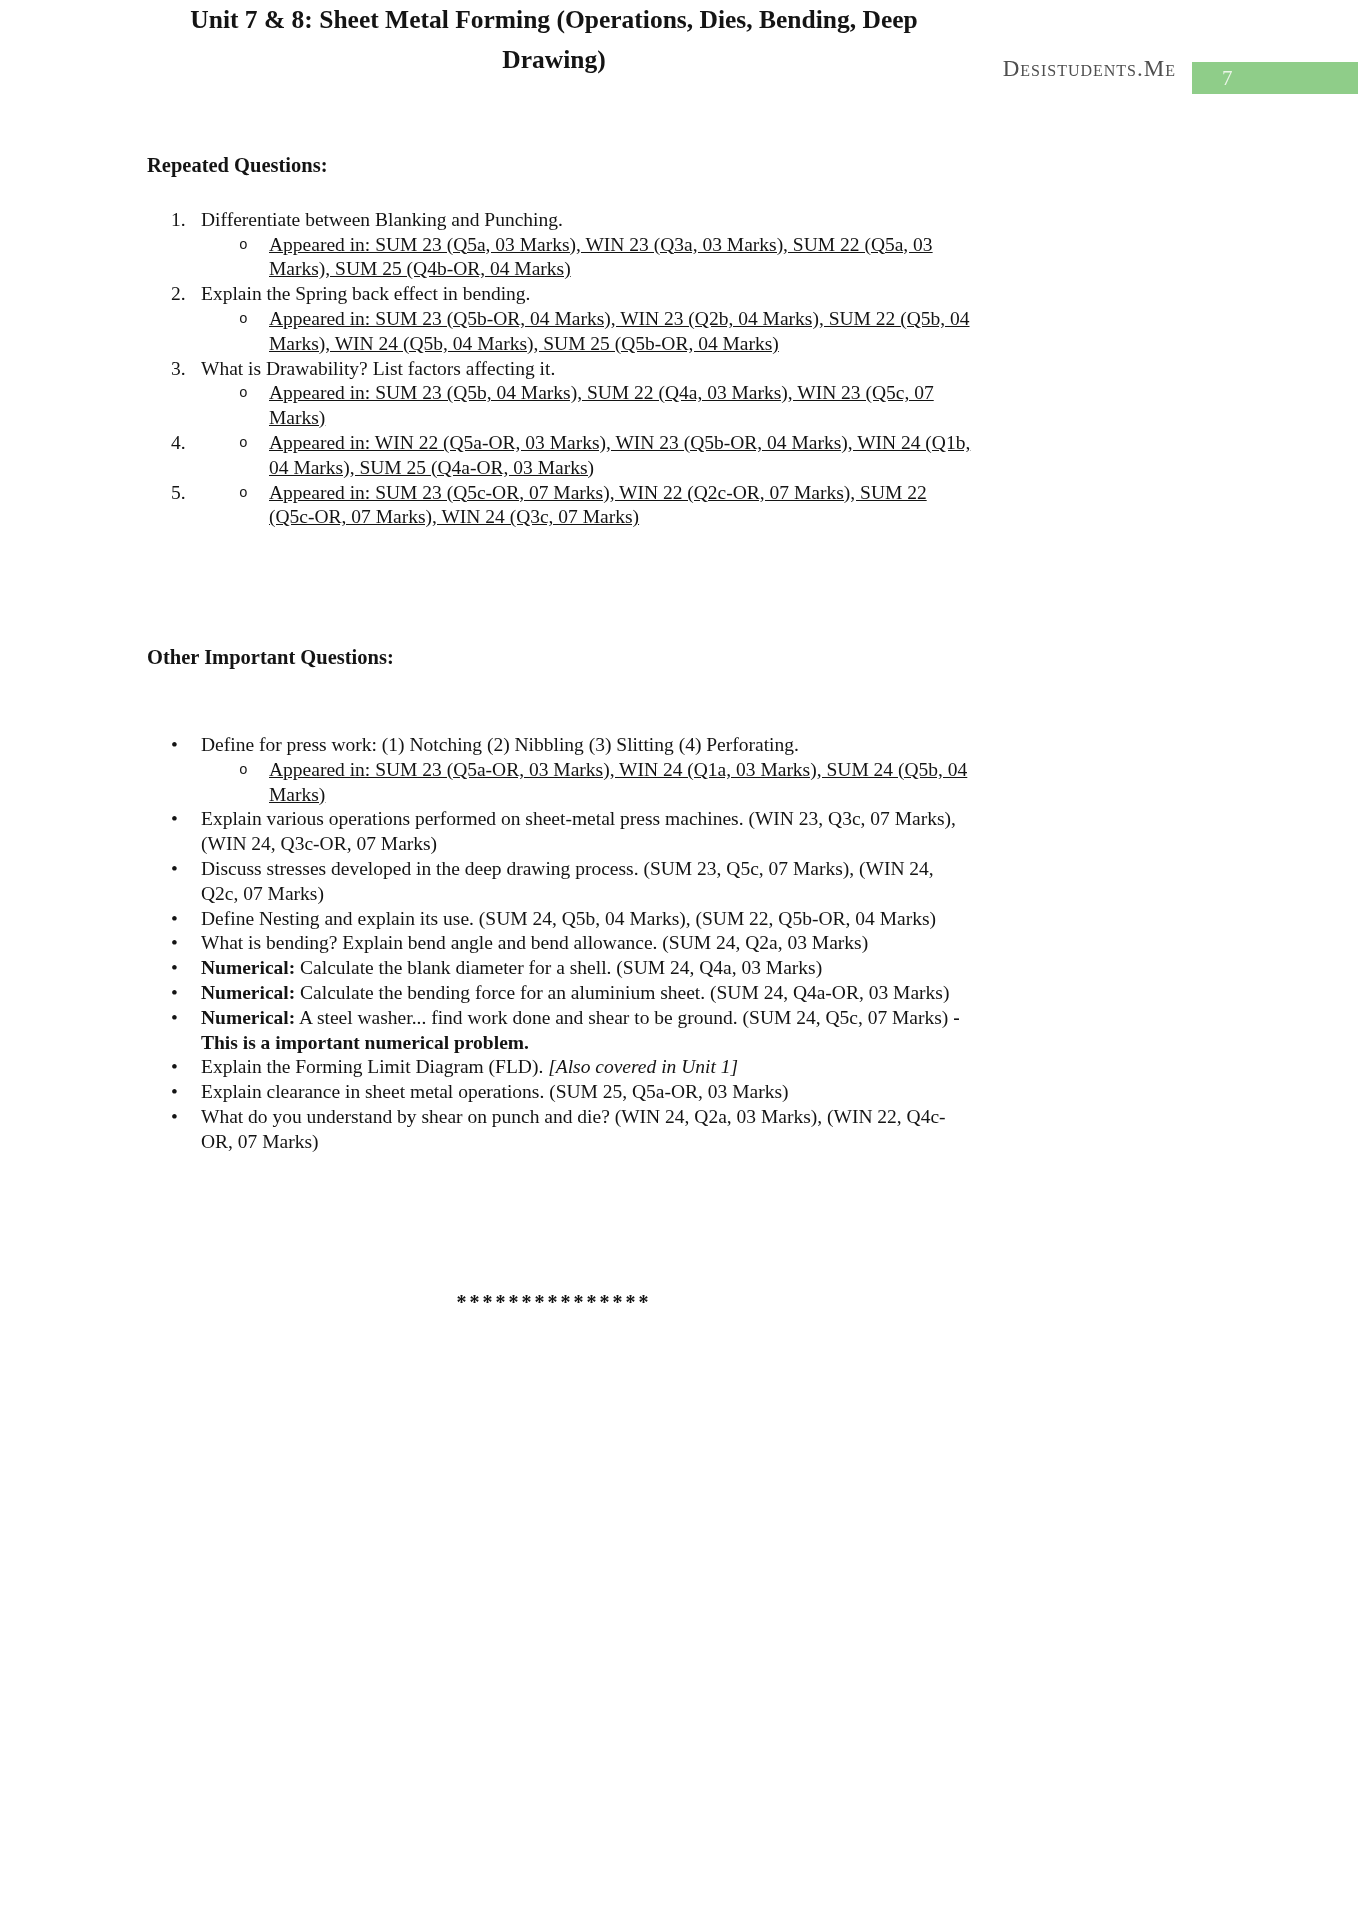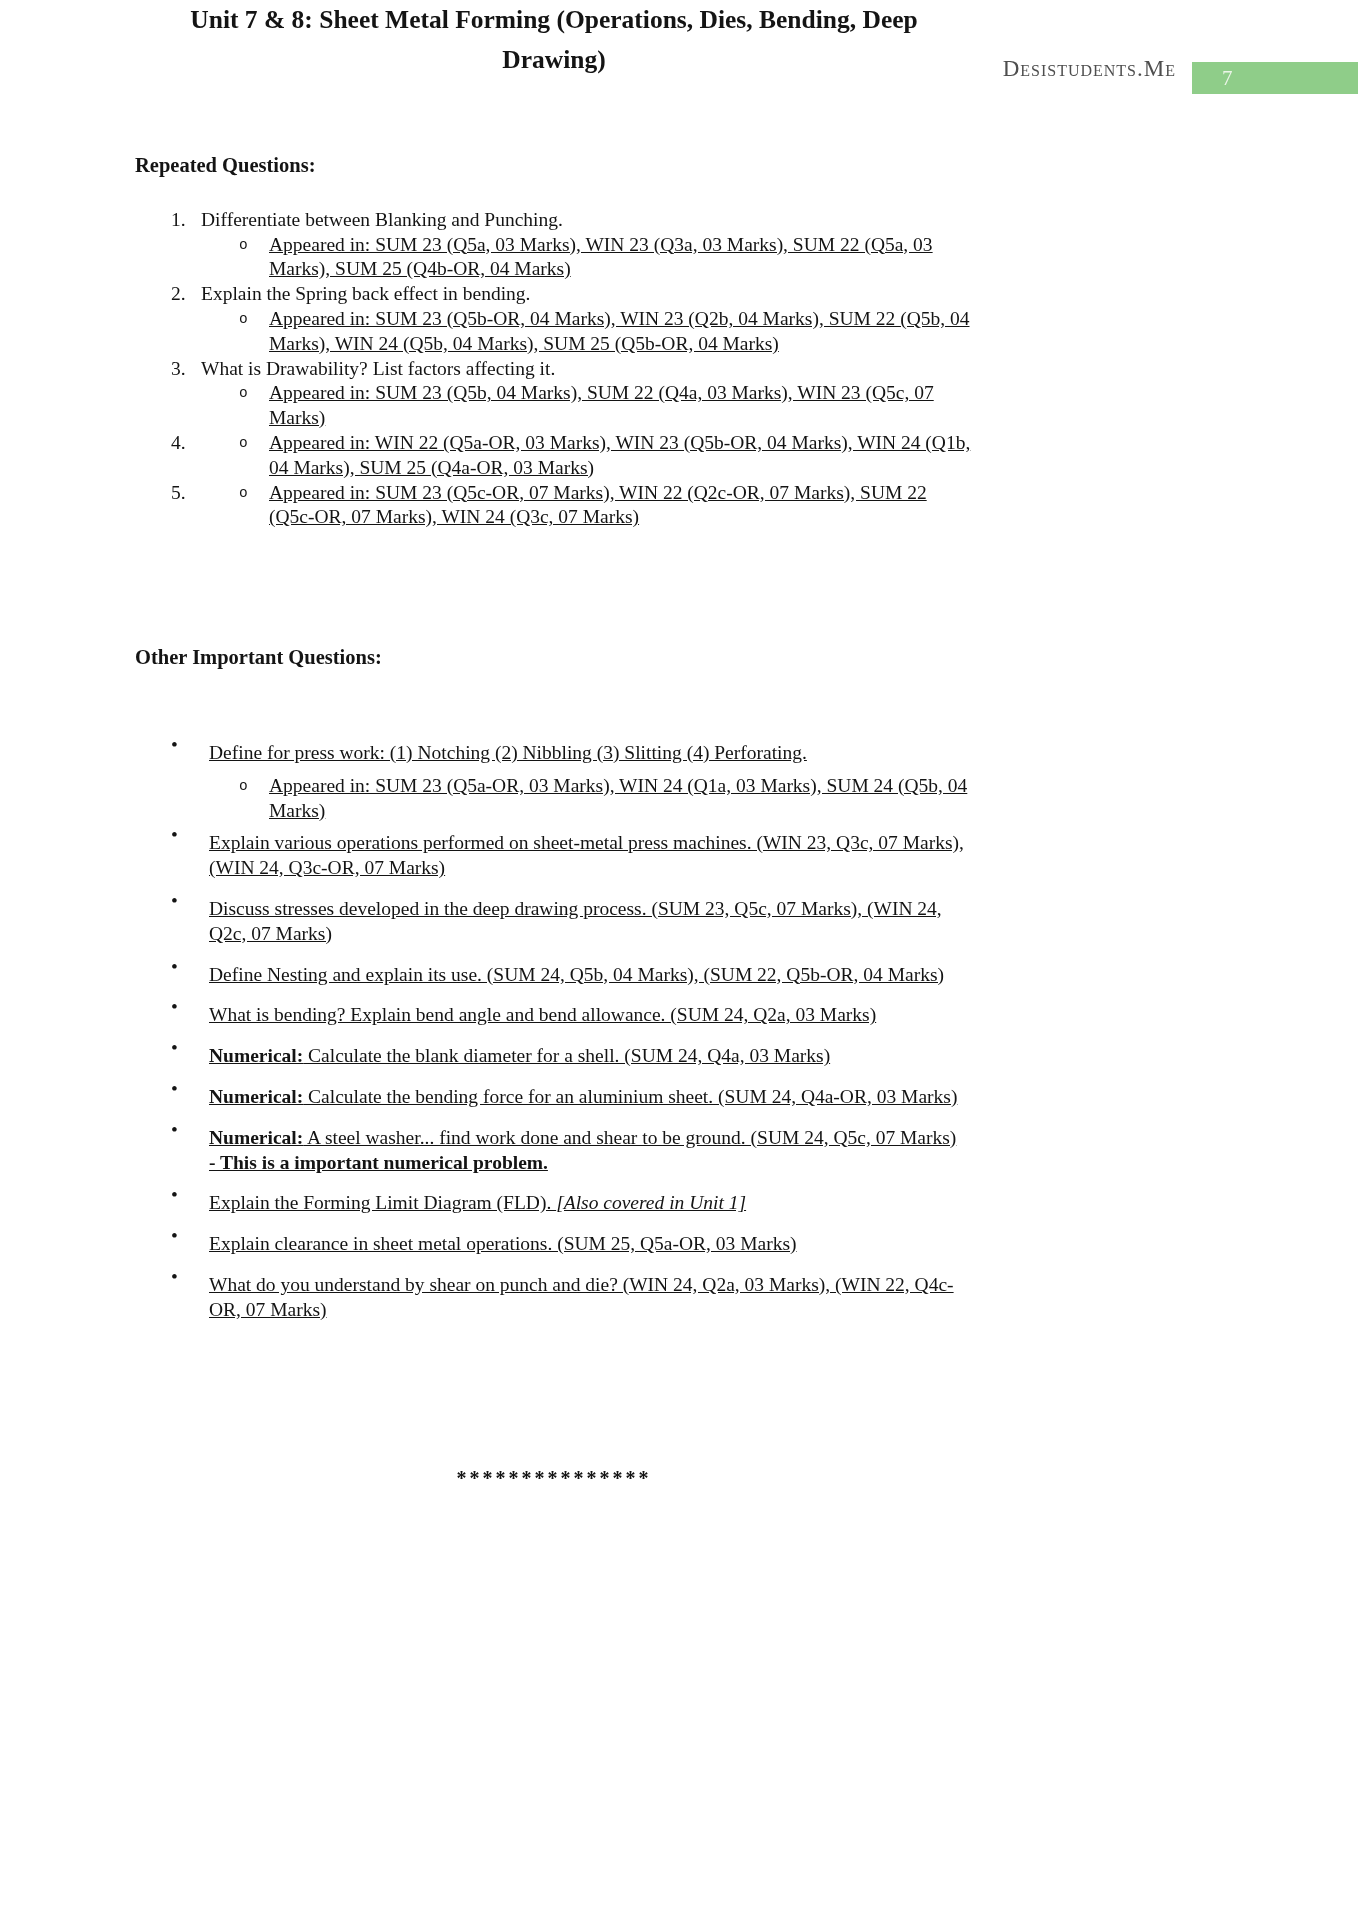--- a/index.html
+++ b/index.html
@@ -21,31 +21,31 @@
   }
   
   .content {
     position:absolute; top:0; left:135px; width:838px;
     font-size:19.5px; line-height:24.8px;
   }
   .title {
     font-size:25.5px; font-weight:bold; text-align:center; line-height:40px;
     max-width:812px; margin:0 auto; 
   }
-  h2 { font-size:20.5px; font-weight:bold; margin:0; }
+  h2 { font-size:20.5px; font-weight:bold; margin:12px; }
   .h-repeated { margin-top:73px; }
   .h-other   { margin-top:115px; }
   .num-list { margin-top:30px; }
   .bul-list { margin-top:63px; }
   .num-item, .bul-item { display:flex; }
   .num-col  { flex:0 0 30px; margin-left:36px; }
   .bul-marker { flex:0 0 30px; margin-left:36px; }
   .q-col { flex:1; }
   .q-title { font-weight:normal; }
-  p.line { margin:8px;text-decoration:underline; }
+  p.line { margin:0; }
   .sub-row { display:flex; }
   .sub-marker {
     flex:0 0 30px; margin-left:38px; font-family:"Liberation Mono", monospace;
     font-size:14.5px; line-height:24.8px;
   }
   .sub-text { flex:1;text-decoration:underline; }
   .stars {
     text-align:center; margin-top:135px; font-weight:bold;
     letter-spacing:3px; font-size:20px;
   }

